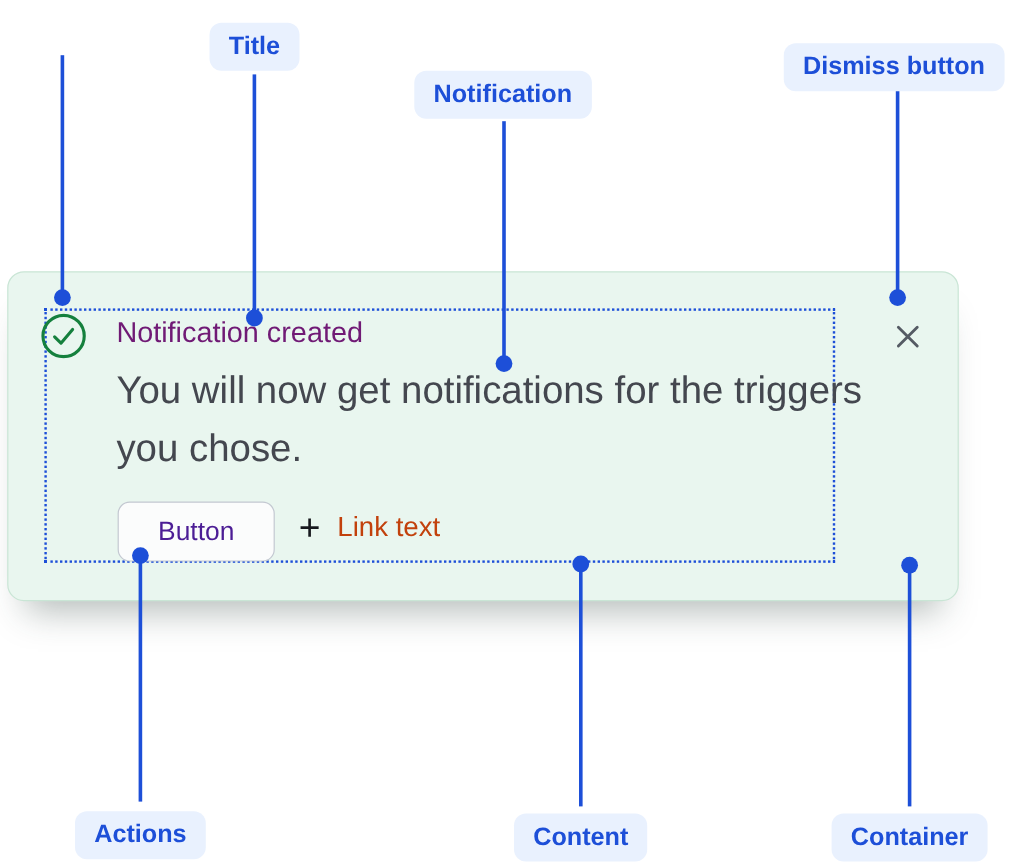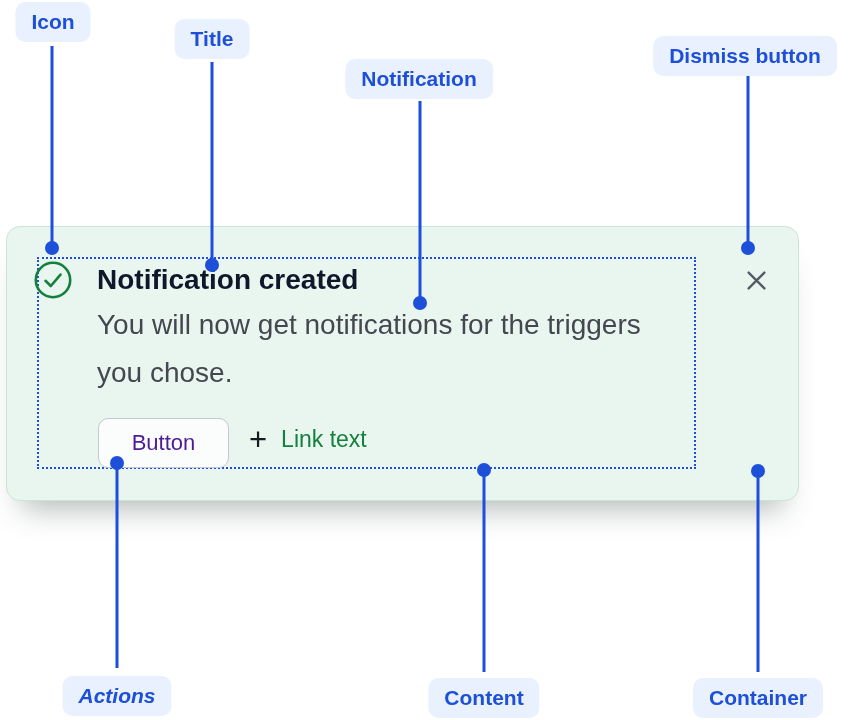--- a/index.html
+++ b/index.html
@@ -72,30 +72,30 @@
     left: 27px;
     top: 34px;
     width: 38px;
     height: 38px;
     z-index: 3;
   }
   .card-title {
     position: absolute;
     left: 90px;
     top: 37px;
-    font-size: 28px;
-    font-weight: bold;
-    color: #0f172a;
+    font-size: 24px;
+    font-weight: normal;
+    color: #701a75;
     z-index: 3;
   }
   .card-desc {
     position: absolute;
     left: 90px;
     top: 74px;
-    font-size: 28px;
+    font-size: 32px;
     line-height: 48px;
     color: #44474F;
     white-space: pre-line;
     z-index: 3;
   }
   .action-btn {
     position: absolute;
     left: 91px;
     top: 191px;
     width: 131px;
@@ -122,21 +122,21 @@
     cursor: pointer;
   }
   .plus-glyph {
     font-size: 31px;
     font-weight: 400;
     line-height: 1;
     color: #17191E;
   }
   .link-label {
     font-size: 23px;
-    color: #15803d;
+    color: #c2410c;
   }
   .dismiss-btn {
     position: absolute;
     left: 729px;
     top: 33px;
     width: 40px;
     height: 40px;
     background: transparent;
     border: none;
     display: flex;
@@ -144,39 +144,38 @@
     justify-content: center;
     cursor: pointer;
     z-index: 4;
   }
 </style>
 </head>
 <body>
 
 <div class="canvas">
 
-  <div class="pill" style="left:53px; top:2px;">Icon</div>
   <div class="line" style="left:52px; top:46px; height:202px;"></div>
   <div class="dot" style="left:52px; top:248px;"></div>
 
   <div class="pill" style="left:212px; top:19px;">Title</div>
   <div class="line" style="left:212px; top:62px; height:203px;"></div>
   <div class="dot" style="left:212px; top:265px;"></div>
 
   <div class="pill" style="left:419px; top:59px;">Notification</div>
   <div class="line" style="left:420px; top:101px; height:202px;"></div>
   <div class="dot" style="left:420px; top:303px;"></div>
 
   <div class="pill" style="left:745px; top:2px;margin-top:34px;">Dismiss button</div>
   <div class="line" style="left:748px; top:46px; height:202px;"></div>
   <div class="dot" style="left:748px; top:248px;"></div>
 
   <div class="dot" style="left:117px; top:463px;"></div>
   <div class="line" style="left:117px; top:463px; height:205px;"></div>
-  <div class="pill" style="left:117px; top:676px;font-style:italic;">Actions</div>
+  <div class="pill" style="left:117px; top:676px;">Actions</div>
 
   <div class="dot" style="left:484px; top:470px;"></div>
   <div class="line" style="left:484px; top:470px; height:202px;"></div>
   <div class="pill" style="left:484px; top:678px;text-align:center;">Content</div>
 
   <div class="dot" style="left:758px; top:471px;"></div>
   <div class="line" style="left:758px; top:471px; height:201px;"></div>
   <div class="pill" style="left:758px; top:678px;">Container</div>
 
   <div class="card">

